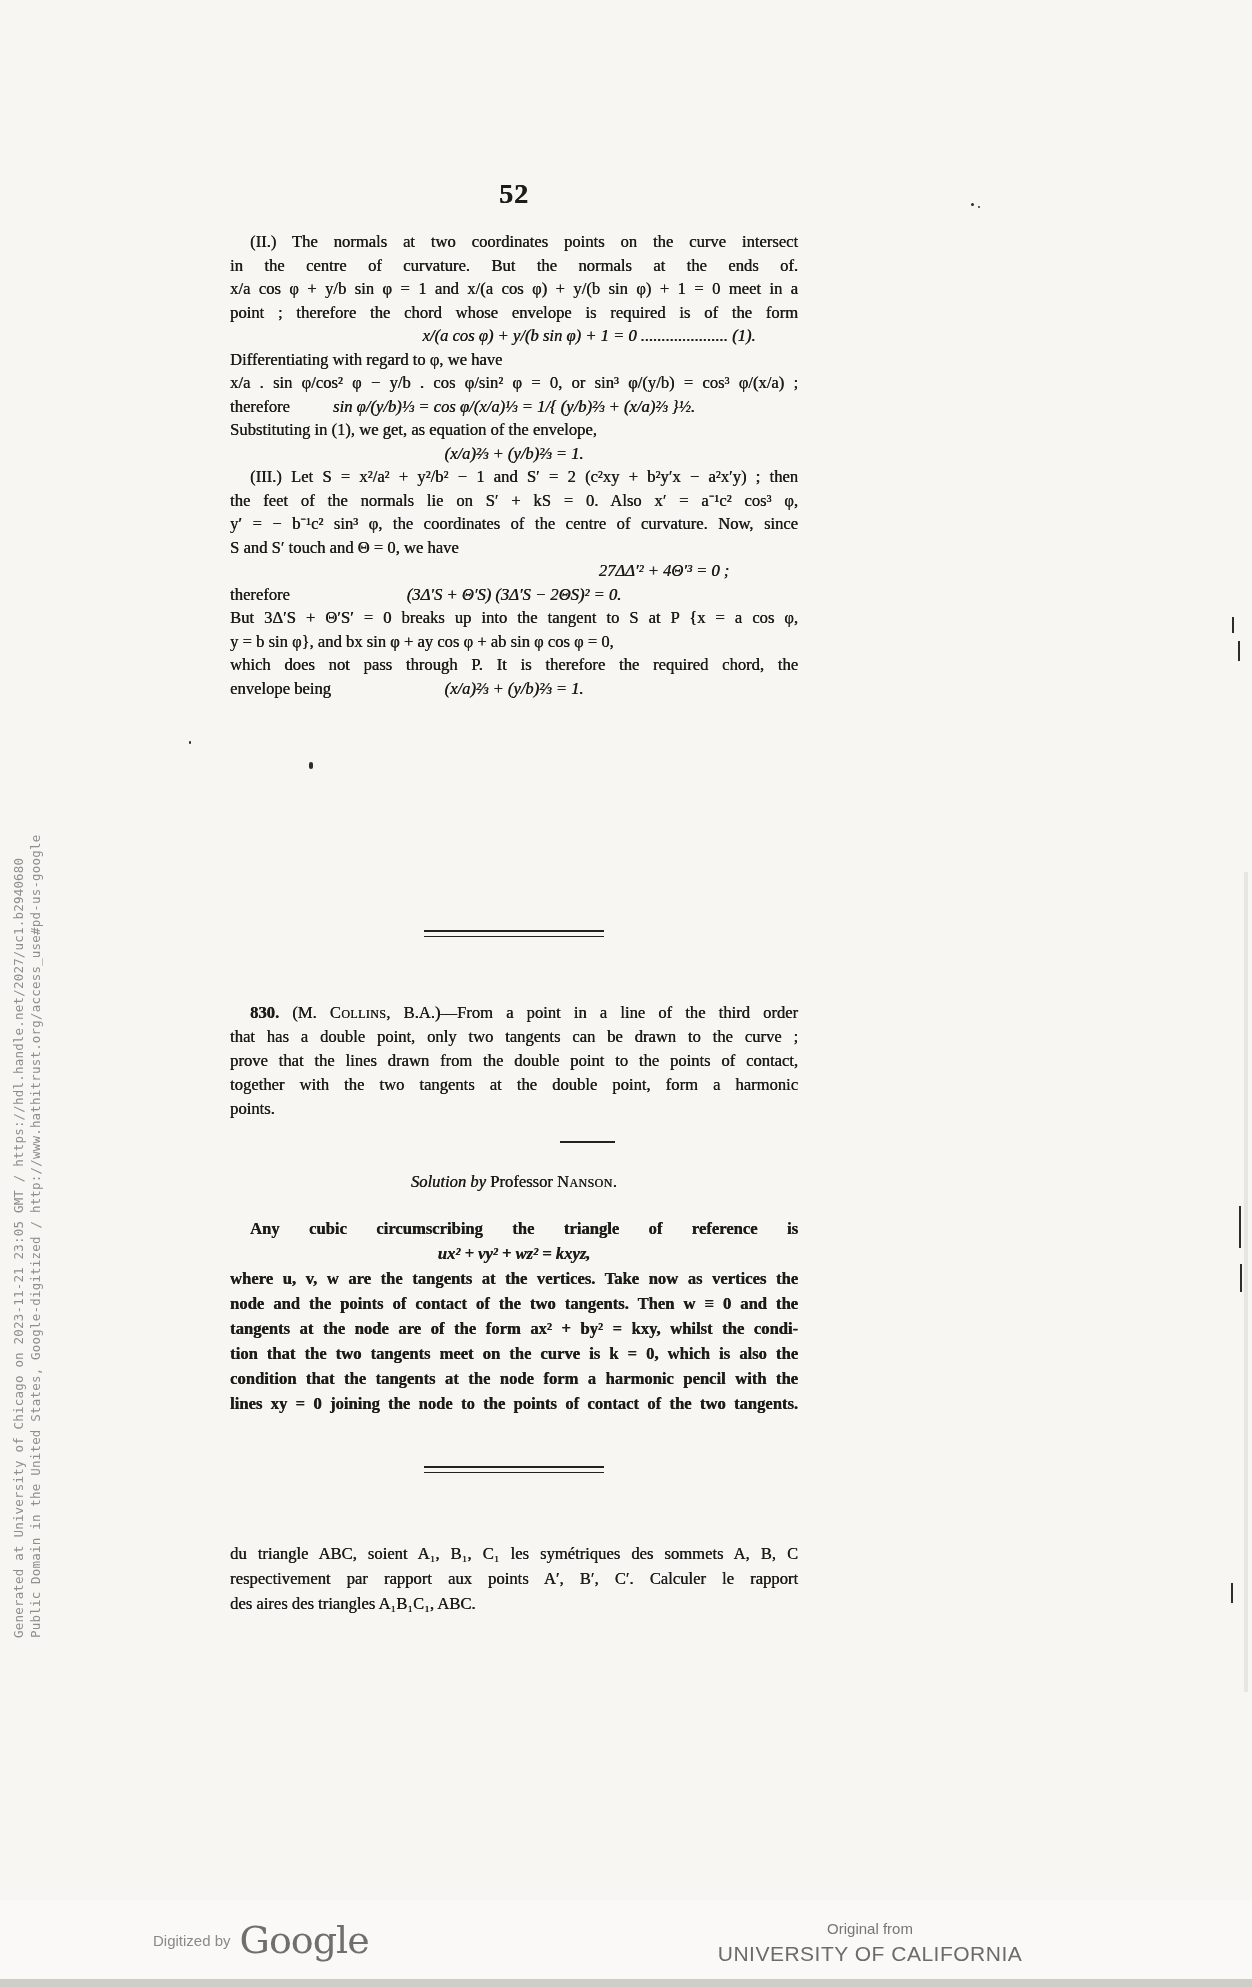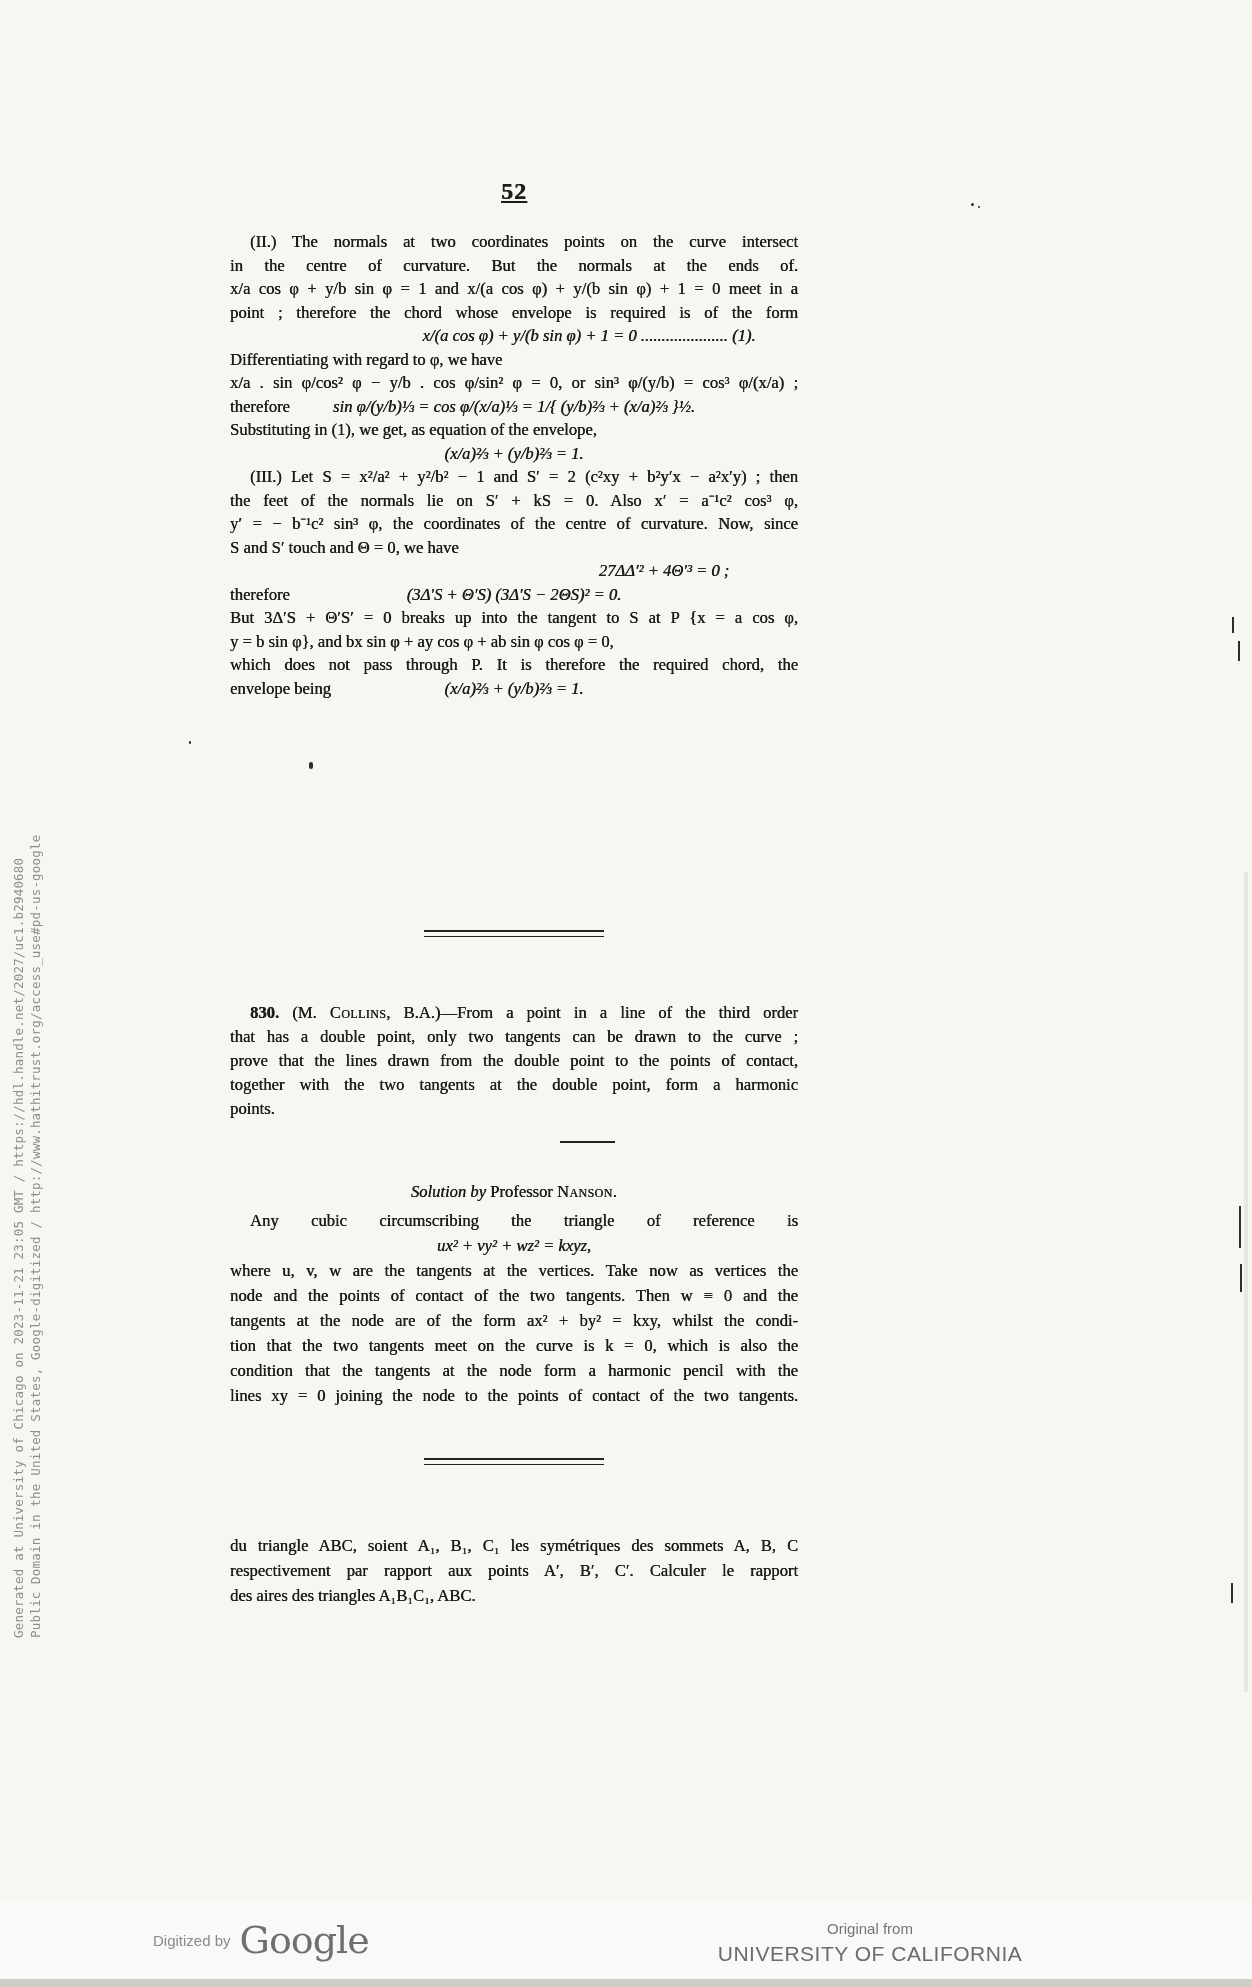--- a/index.html
+++ b/index.html
@@ -1,43 +1,43 @@
 <!DOCTYPE html>
 <html><head>
 <meta charset="utf-8">
 <style>
   html,body{margin:0;padding:0;background:#e9e8e5;}
   .page{position:relative;width:1252px;height:1987px;background:#f7f6f3;
         font-family:"Liberation Serif",serif;color:#1d1c19;overflow:hidden;}
   .page-number{position:absolute;left:230px;top:178px;width:568px;text-align:center;
-        font-size:24px;font-weight:bold;letter-spacing:1px;text-shadow:0.4px 0 0 currentColor;text-decoration:underline;}
+        font-size:28px;font-weight:bold;letter-spacing:1px;text-shadow:0.4px 0 0 currentColor;}
   .col{position:absolute;left:230px;top:230px;width:568px;font-size:16.6px;
         text-shadow:0.35px 0 0 currentColor;}
   .ln{height:23.5px;line-height:23.5px;text-align:justify;white-space:nowrap;}
   .blk-b .ln{height:24px;line-height:24px;}
   .blk-c .ln,.blk-d .ln{height:25px;line-height:25px;}
   .stretch{text-align-last:justify;}
   .ind{text-indent:20px;}
   .eqc{text-align:center;text-align-last:center;font-style:italic;}
   .eqc .sh75{position:relative;left:75px;}
   .eqc .sh150{position:relative;left:150px;}
   .lbl-line{position:relative;text-align:center;text-align-last:center;}
   .lbl{position:absolute;left:0;top:0;font-style:normal;}
   .eq-inline{font-style:italic;}
   .num{font-weight:bold;}
   .sc{font-variant:small-caps;letter-spacing:0.4px;}
   .it{font-style:italic;}
-  .heading{text-align-last:center;height:26px;line-height:26px;margin-top:36px;}
+  .heading{text-align-last:center;height:26px;line-height:26px;margin-top:26px;}
   .divider{width:180px;margin:0 auto;height:4px;
         border-top:2px solid #23221f;border-bottom:1.5px solid #23221f;}
   .divider.d1{margin-top:230px;}
   .divider.d2{margin-top:50px;}
   .short-rule{margin-top:20px;margin-left:330px;width:55px;height:2px;background:#23221f;}
   .mt64{margin-top:64px;}
-  .mt8{margin-top:3px;}
+  .mt8{margin-top:21px;font-weight:bold;}
   .mt68{margin-top:68px;}
   .sidebar{position:absolute;left:10px;top:1638px;width:860px;height:34px;
         transform:rotate(-90deg);transform-origin:0 0;
         font-family:"DejaVu Sans Mono",monospace;font-size:12.5px;color:#8e8e8e;
         letter-spacing:0.2px;}
   .sidebar .sl{height:17px;line-height:17px;white-space:nowrap;}
   .f-left{position:absolute;left:153px;top:1918px;display:flex;align-items:center;gap:9px;
         font-family:"Liberation Sans",sans-serif;font-size:15px;color:#8a8a8a;}
   .g-logo{font-family:"DejaVu Serif",serif;font-size:38px;color:#6f6f6f;letter-spacing:-1px;}
   .f-right{position:absolute;left:660px;top:1920px;width:420px;text-align:center;

